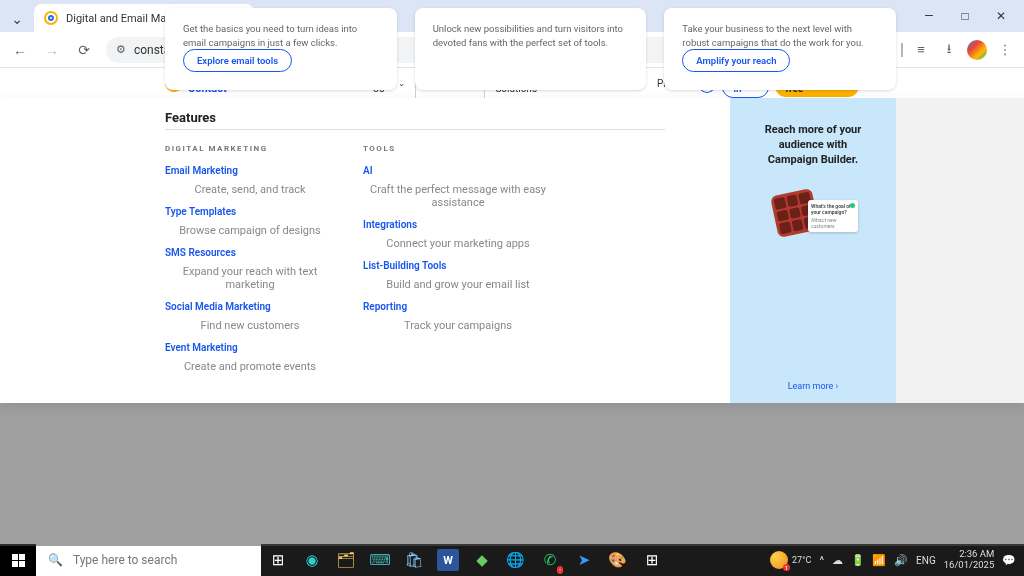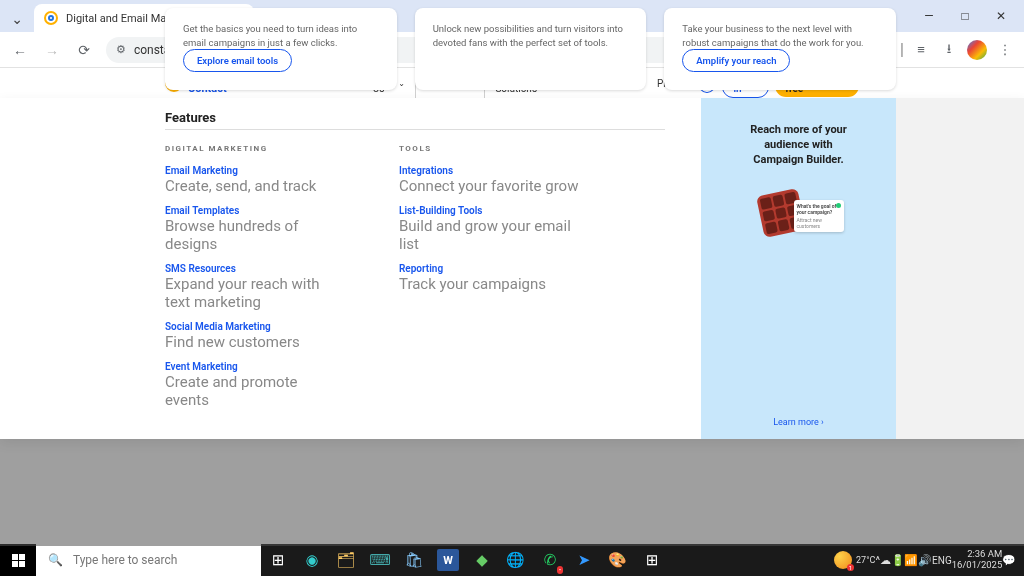--- a/index.html
+++ b/index.html
@@ -31,26 +31,26 @@
     .chev { font-size:8px; }
     .header-right { margin-left:auto; display:flex; align-items:center; gap:6px; }
     .phone-btn { width:20px; height:20px; border:1px solid #1856ed; border-radius:50%; display:flex; align-items:center; justify-content:center; color:#1856ed; font-size:10px; }
     .login-btn { border:1px solid #1856ed; color:#1856ed; border-radius:11px; padding:3px 11px; font-size:10px; font-weight:600; }
     .trial-btn { background:#ffb100; color:#222; border-radius:11px; padding:3px 10px; font-size:10px; font-weight:600; }
     
     .mega { position:absolute; top:30px; left:0; right:0; background:#fff; display:flex; z-index:10; box-shadow:0 4px 12px rgba(0,0,0,0.08); }
     .mega-left { flex:1; padding:12px 0 20px 165px; }
     .mega-title { font-size:13px; font-weight:700; color:#222; margin-bottom:4px; }
     .mega-hr { border:none; border-top:1px solid #ddd; margin-bottom:14px; width:500px; }
-    .cols { display:flex; gap:64px; }
+    .cols { display:flex; gap:28px; }
     .col-head { font-size:8px; letter-spacing:1.5px; color:#777; font-weight:700; margin-bottom:12px; }
     .item { margin-bottom:10px; }
     .item a { color:#1856ed; font-size:10px; font-weight:600; text-decoration:none; display:block; }
-    .item span { color:#888; font-size:15px; display:block; margin-top:1px; }
-    .mega-right { width:195px; background:#c8e7fb; padding:25px 16px 12px; text-align:center; display:flex; flex-direction:column; }
+    .item span { color:#888; font-size:11px; display:block; margin-top:7px;text-align:center; }
+    .mega-right { width:166px; background:#c8e7fb; padding:25px 16px 12px; text-align:center; display:flex; flex-direction:column; }
     .promo-text { font-size:11px; font-weight:700; color:#222; line-height:1.35; }
     .promo-img { margin:14px auto 8px; width:90px; height:60px; position:relative; }
     .choco { position:absolute; width:42px; height:42px; background:#b33a2e; border-radius:6px; transform:rotate(-12deg); left:6px; top:10px; display:grid; grid-template-columns:repeat(3,1fr); grid-template-rows:repeat(3,1fr); gap:2px; padding:3px; }
     .choco i { background:#6b2018; border-radius:2px; }
     .card { position:absolute; right:0; top:18px; width:50px; height:32px; background:#fff; border-radius:3px; box-shadow:0 1px 3px rgba(0,0,0,.2); padding:3px; font-size:5px; color:#444; text-align:left; }
     .card::before{content:"";position:absolute;top:3px;right:3px;width:5px;height:5px;border-radius:50%;background:#2c7; }
     .learn { color:#1856ed; font-size:9px; font-weight:400; text-decoration:none; margin-top:auto; }
     .site-pad-right { width:128px; background:#f2f2f2; }
     
     .dim { position:absolute; top:30px; left:0; right:0; height:448px; background:rgba(80,80,80,0.55); z-index:5; }
@@ -61,21 +61,21 @@
     .card-btn { display:inline-block; border:1px solid #1856ed; color:#1856ed; border-radius:13px; padding:5px 13px; font-size:9.5px; font-weight:600; }
     
     .taskbar { position:absolute; bottom:0; left:0; right:0; height:32px; background:#1a1a1a; display:flex; align-items:center; color:#fff; font-size:10px; }
     .start { width:36px; height:32px; background:#000; display:flex; align-items:center; justify-content:center; }
     .win-logo { width:13px; height:13px; display:grid; grid-template-columns:1fr 1fr; grid-template-rows:1fr 1fr; gap:1px; }
     .win-logo i { background:#fff; }
     .search-box { height:32px; background:#fff; color:#777; display:flex; align-items:center; padding:0 12px; gap:10px; font-size:12px; width:225px; }
     .tb-icons { display:flex; align-items:center; height:32px; }
     .tb-icon { width:34px; height:32px; display:flex; align-items:center; justify-content:center; font-size:15px; position:relative; }
     .tb-icon .badge { position:absolute; bottom:2px; right:4px; background:#e33; color:#fff; font-size:6px; border-radius:5px; padding:0 2px; line-height:8px; }
-    .tray { margin-left:auto; display:flex; align-items:center; padding-right:8px; font-size:9px; color:#ddd; }
+    .tray { margin-left:auto; display:flex; align-items:center; gap:8px; padding-right:8px; font-size:9px; color:#ddd; }
     .tray .ic { font-size:11px; }
     .clock { text-align:right; line-height:1.15; font-size:9.5px; }
     .weather { display:flex; align-items:center; gap:4px; }
     .weather-ic { width:18px;height:18px;border-radius:50%;background:radial-gradient(circle at 30% 30%,#ffd24a,#f08a1a);position:relative; }
     .weather-ic::after{content:"1";position:absolute;bottom:-2px;right:-2px;background:#e33;color:#fff;font-size:6px;border-radius:6px;padding:0 2px;}
     .sep { margin:0 2px; color:#888; }
   </style>
 </head>
 <body>
 
@@ -185,41 +185,45 @@
       <div class="mega-title">Features</div>
       <hr class="mega-hr">
       <div class="cols">
         <div style="width:170px">
           <div class="col-head">DIGITAL MARKETING</div>
           <div class="item">
               <a>Email Marketing</a>
               <span>Create, send, and track</span>
             </div>
           <div class="item">
-              <a>Email Templates</a>
-              <span>Browse hundreds of designs</span>
+              <a>Type Templates</a>
+              <span>Browse campaign of designs</span>
             </div>
           <div class="item">
               <a>SMS Resources</a>
               <span>Expand your reach with text marketing</span>
             </div>
           <div class="item">
               <a>Social Media Marketing</a>
               <span>Find new customers</span>
             </div>
           <div class="item">
               <a>Event Marketing</a>
               <span>Create and promote events</span>
             </div>
         </div>
         <div style="width:190px">
           <div class="col-head">TOOLS</div>
           <div class="item">
+              <a>AI</a>
+              <span>Craft the perfect message with easy assistance</span>
+            </div>
+          <div class="item">
               <a>Integrations</a>
-              <span>Connect your favorite grow</span>
+              <span>Connect your marketing apps</span>
             </div>
           <div class="item">
               <a>List-Building Tools</a>
               <span>Build and grow your email list</span>
             </div>
           <div class="item">
               <a>Reporting</a>
               <span>Track your campaigns</span>
             </div>
         </div>

